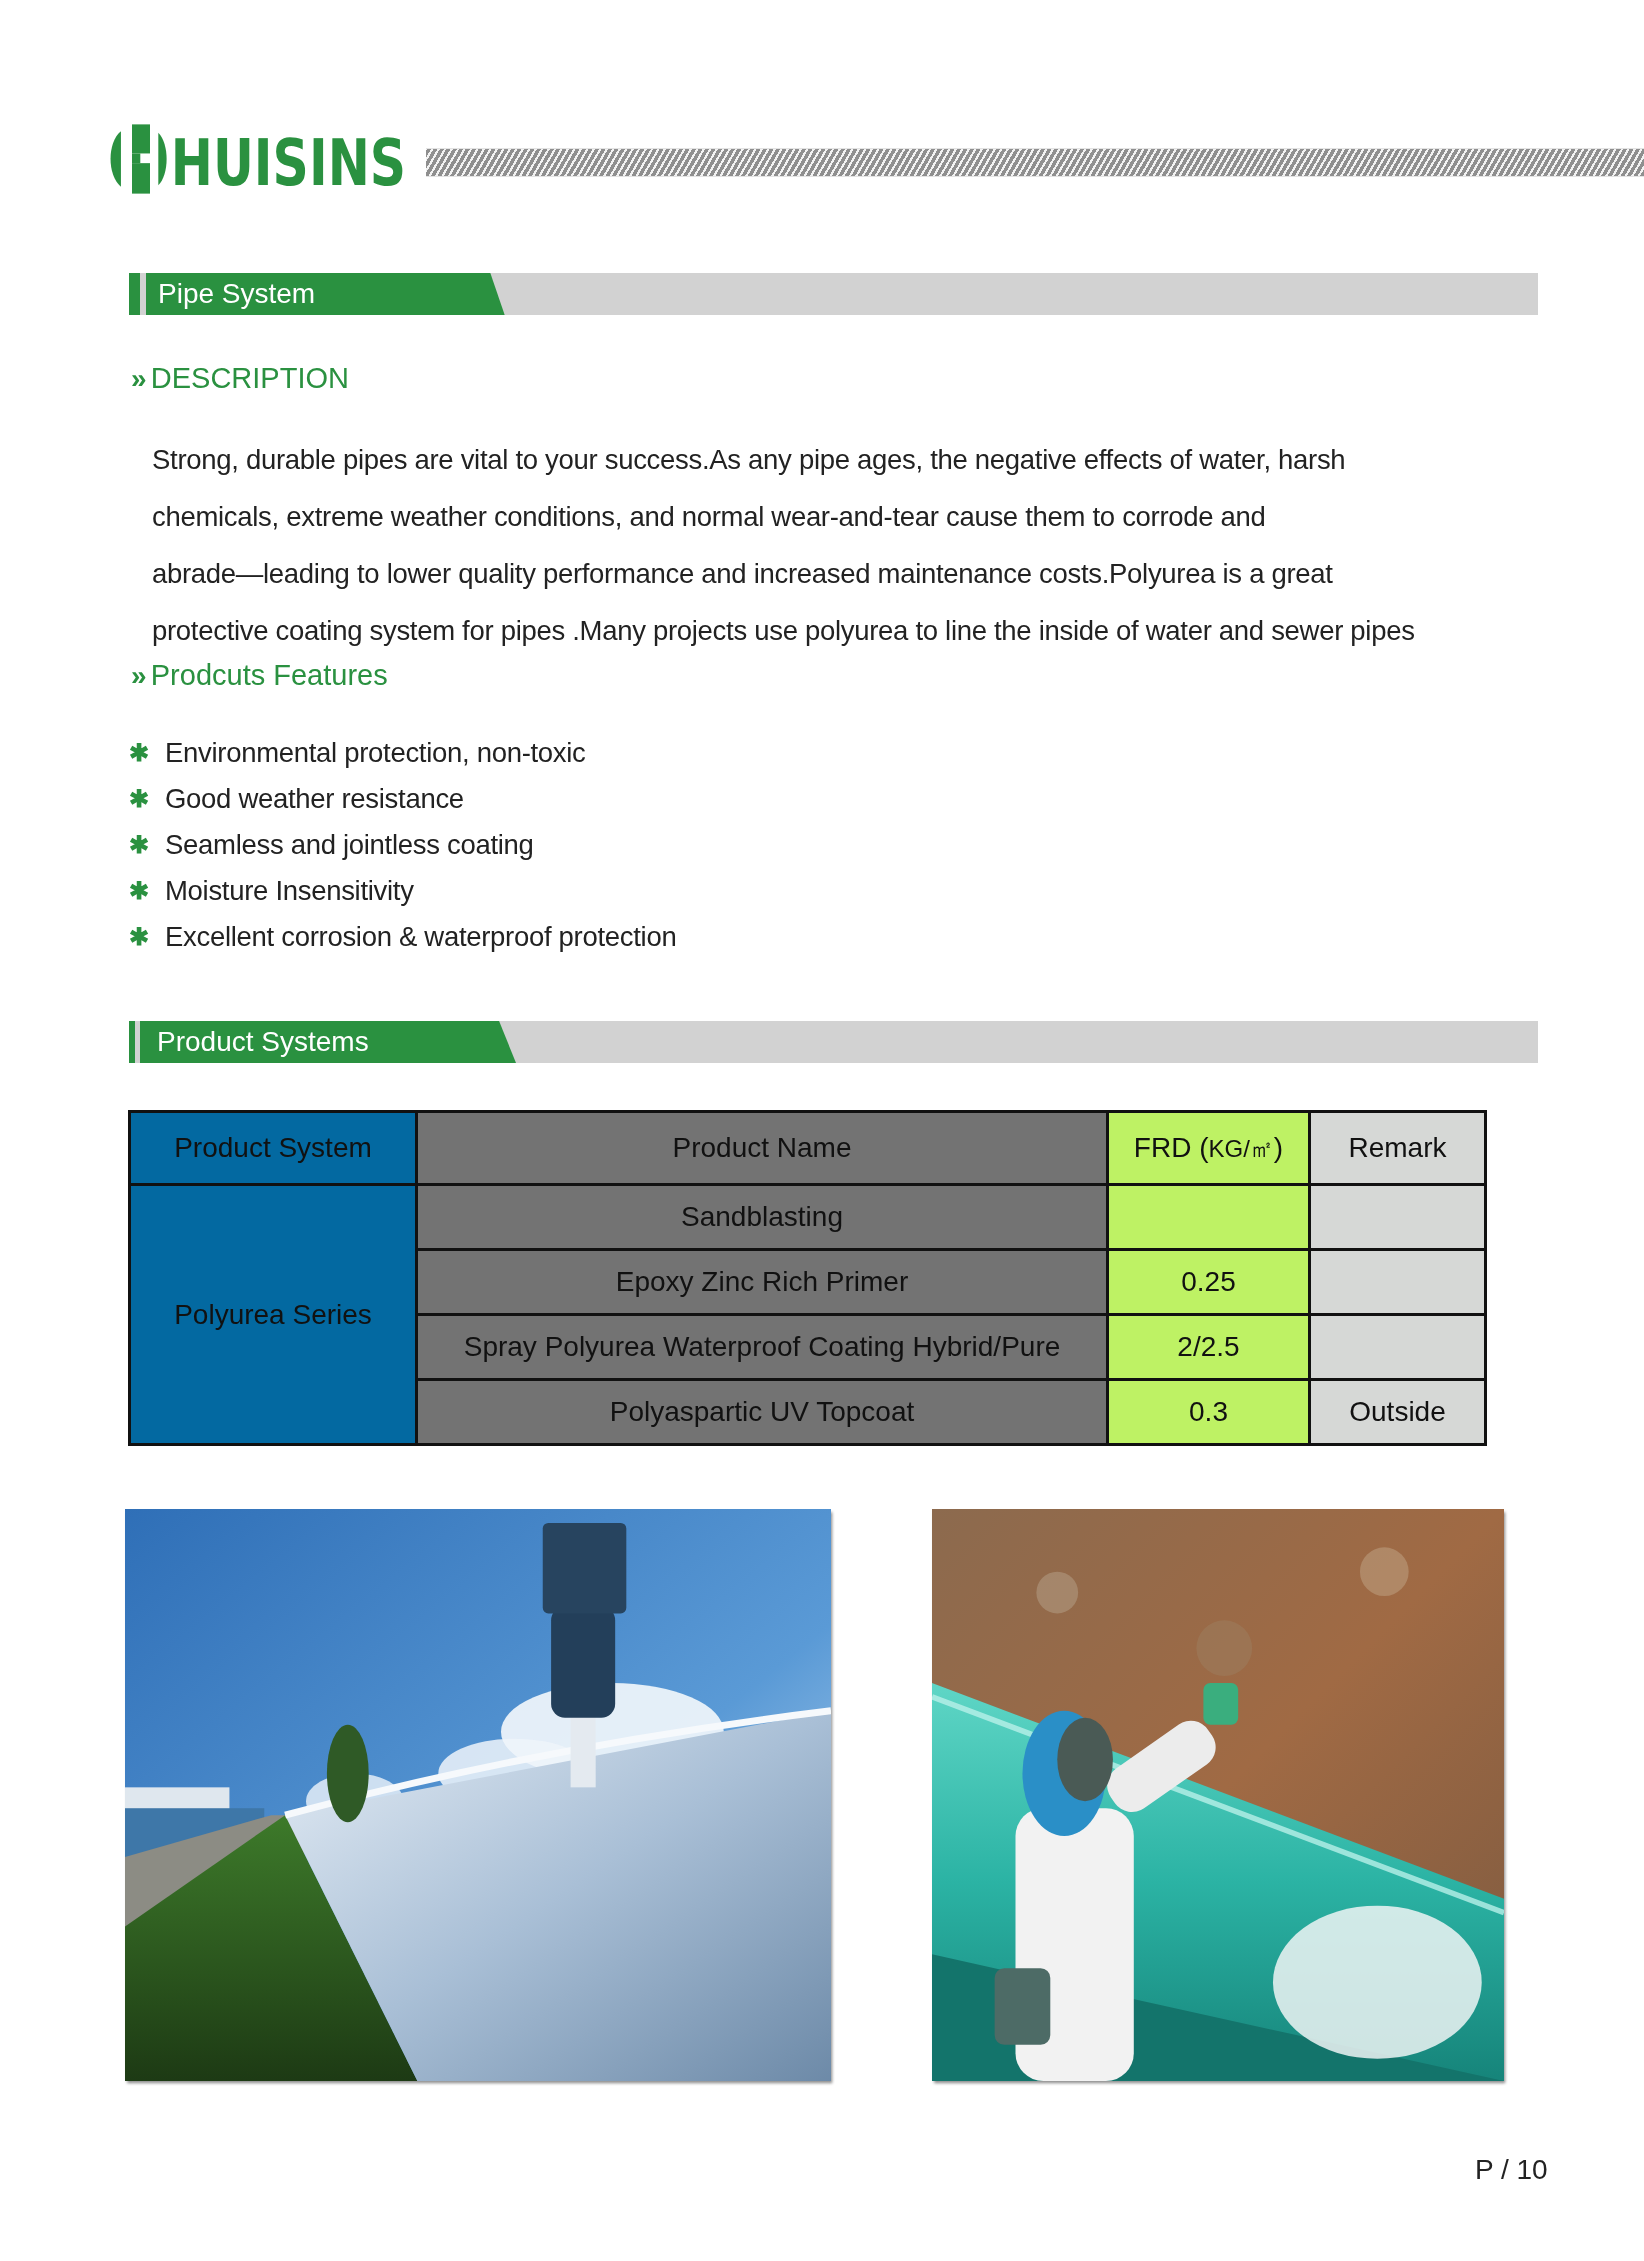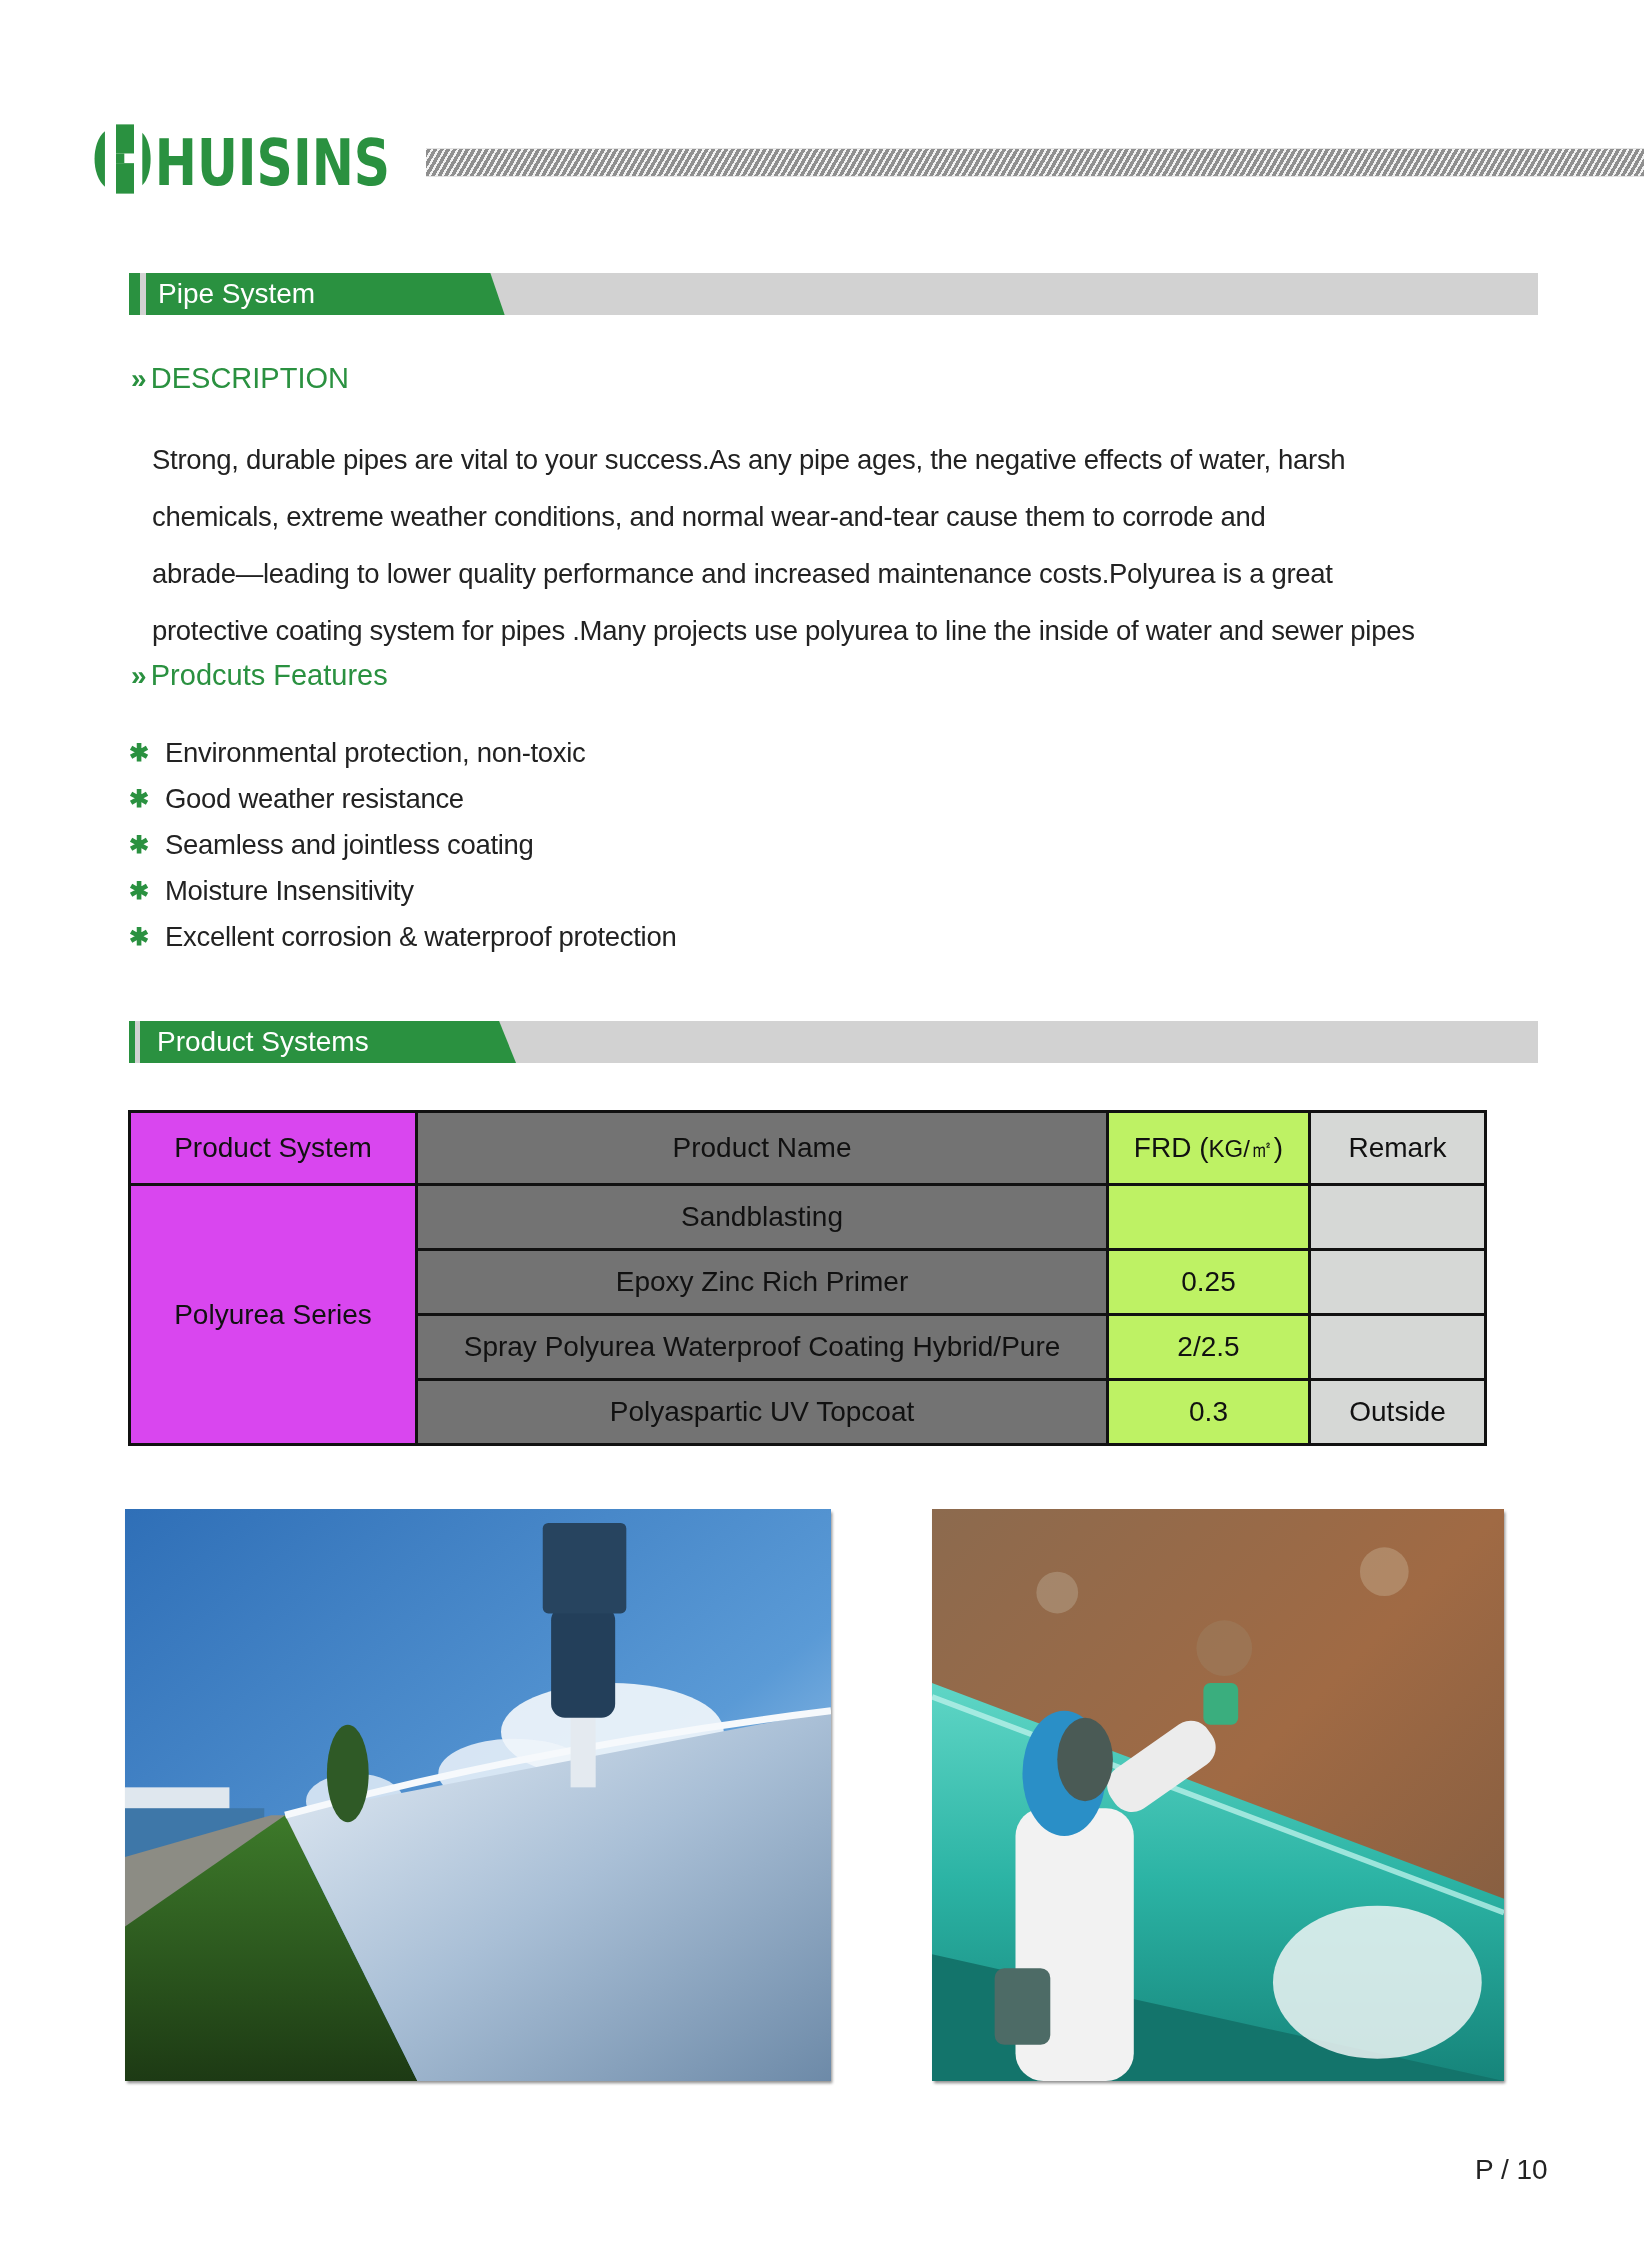--- a/index.html
+++ b/index.html
@@ -1,19 +1,19 @@
 <!DOCTYPE html>
 <html style="font-size:11px"><head>
 <meta charset="utf-8">
 <style>
   html,body{margin:0;padding:0;background:#fff;}
   body{width:1644px;height:2261px;position:relative;overflow:hidden;font-family:"Liberation Sans",sans-serif;color:#222;}
   .abs{position:absolute;}
   
-  #logo{left:89px;top:123px;width:306px;height:72px;}
+  #logo{left:105px;top:123px;width:306px;height:72px;}
   #logo svg{width:100%;height:100%;display:block;}
   #stripe{left:426px;top:148px;width:1218px;height:29px;
     background:repeating-linear-gradient(-60deg,#8f8f8f 0 3.5px,#f2f2f2 3.5px 5.6px);
     border-top:1.4px solid #e3e3e3;border-bottom:1.4px solid #e3e3e3;box-sizing:border-box;}
   
   .sec-bar{position:absolute;height:42px;}
   .sec-bar .gray{position:absolute;left:0;top:0;height:42px;background:#d2d2d2;}
   .sec-bar .tick{position:absolute;left:0;top:0;width:11px;height:42px;background:#2a9140;}
   .sec-bar .green{position:absolute;left:16.7px;top:0;height:42px;background:#2a9140;}
   .sec-bar .label{position:absolute;left:29px;top:0;line-height:42px;color:#fff;font-size:28px;white-space:nowrap;}
@@ -22,21 +22,21 @@
   .subhead .chev{font-size:28px;margin-right:8.4px;font-weight:bold;letter-spacing:-4.2px;}
   
   #desc{left:136px;top:423px;width:1365px;font-size:27.5px;line-height:41px;color:#222;letter-spacing:-0.3px;}
   #desc p{margin:16px;white-space:nowrap;}
   #features{left:129px;top:730px;margin:0;padding:0;list-style:none;}
   #features li{height:46px;display:flex;align-items:center;font-size:27.5px;color:#222;white-space:nowrap;letter-spacing:-0.3px;}
   #features .bul{color:#2a9140;font-size:24px;width:36px;font-weight:bold;}
   
   #tbl{left:128px;top:1110px;border-collapse:collapse;font-size:28px;color:#111;}
   #tbl td{border:3.5px solid #111;text-align:center;padding:0;}
-  #tbl .c-sys{width:284px;background:#d946ef;}
+  #tbl .c-sys{width:284px;background:#0369a1;}
   #tbl .c-name{width:688px;background:#737373;}
   #tbl .c-frd{width:199px;background:#bef264;}
   #tbl .c-rem{width:173px;background:#d6d8d6;}
   #tbl tr.head td{height:70px;}
   #tbl tr.row td{height:62px;}
   #tbl .frd-unit{font-size:24px;}
   
   .photo{position:absolute;box-shadow:2.1px 2.8px 2.8px rgba(0,0,0,0.45);overflow:hidden;}
   #photo1{left:125px;top:1509px;width:706px;height:572px;}
   #photo2{left:932px;top:1509px;width:572px;height:572px;}

